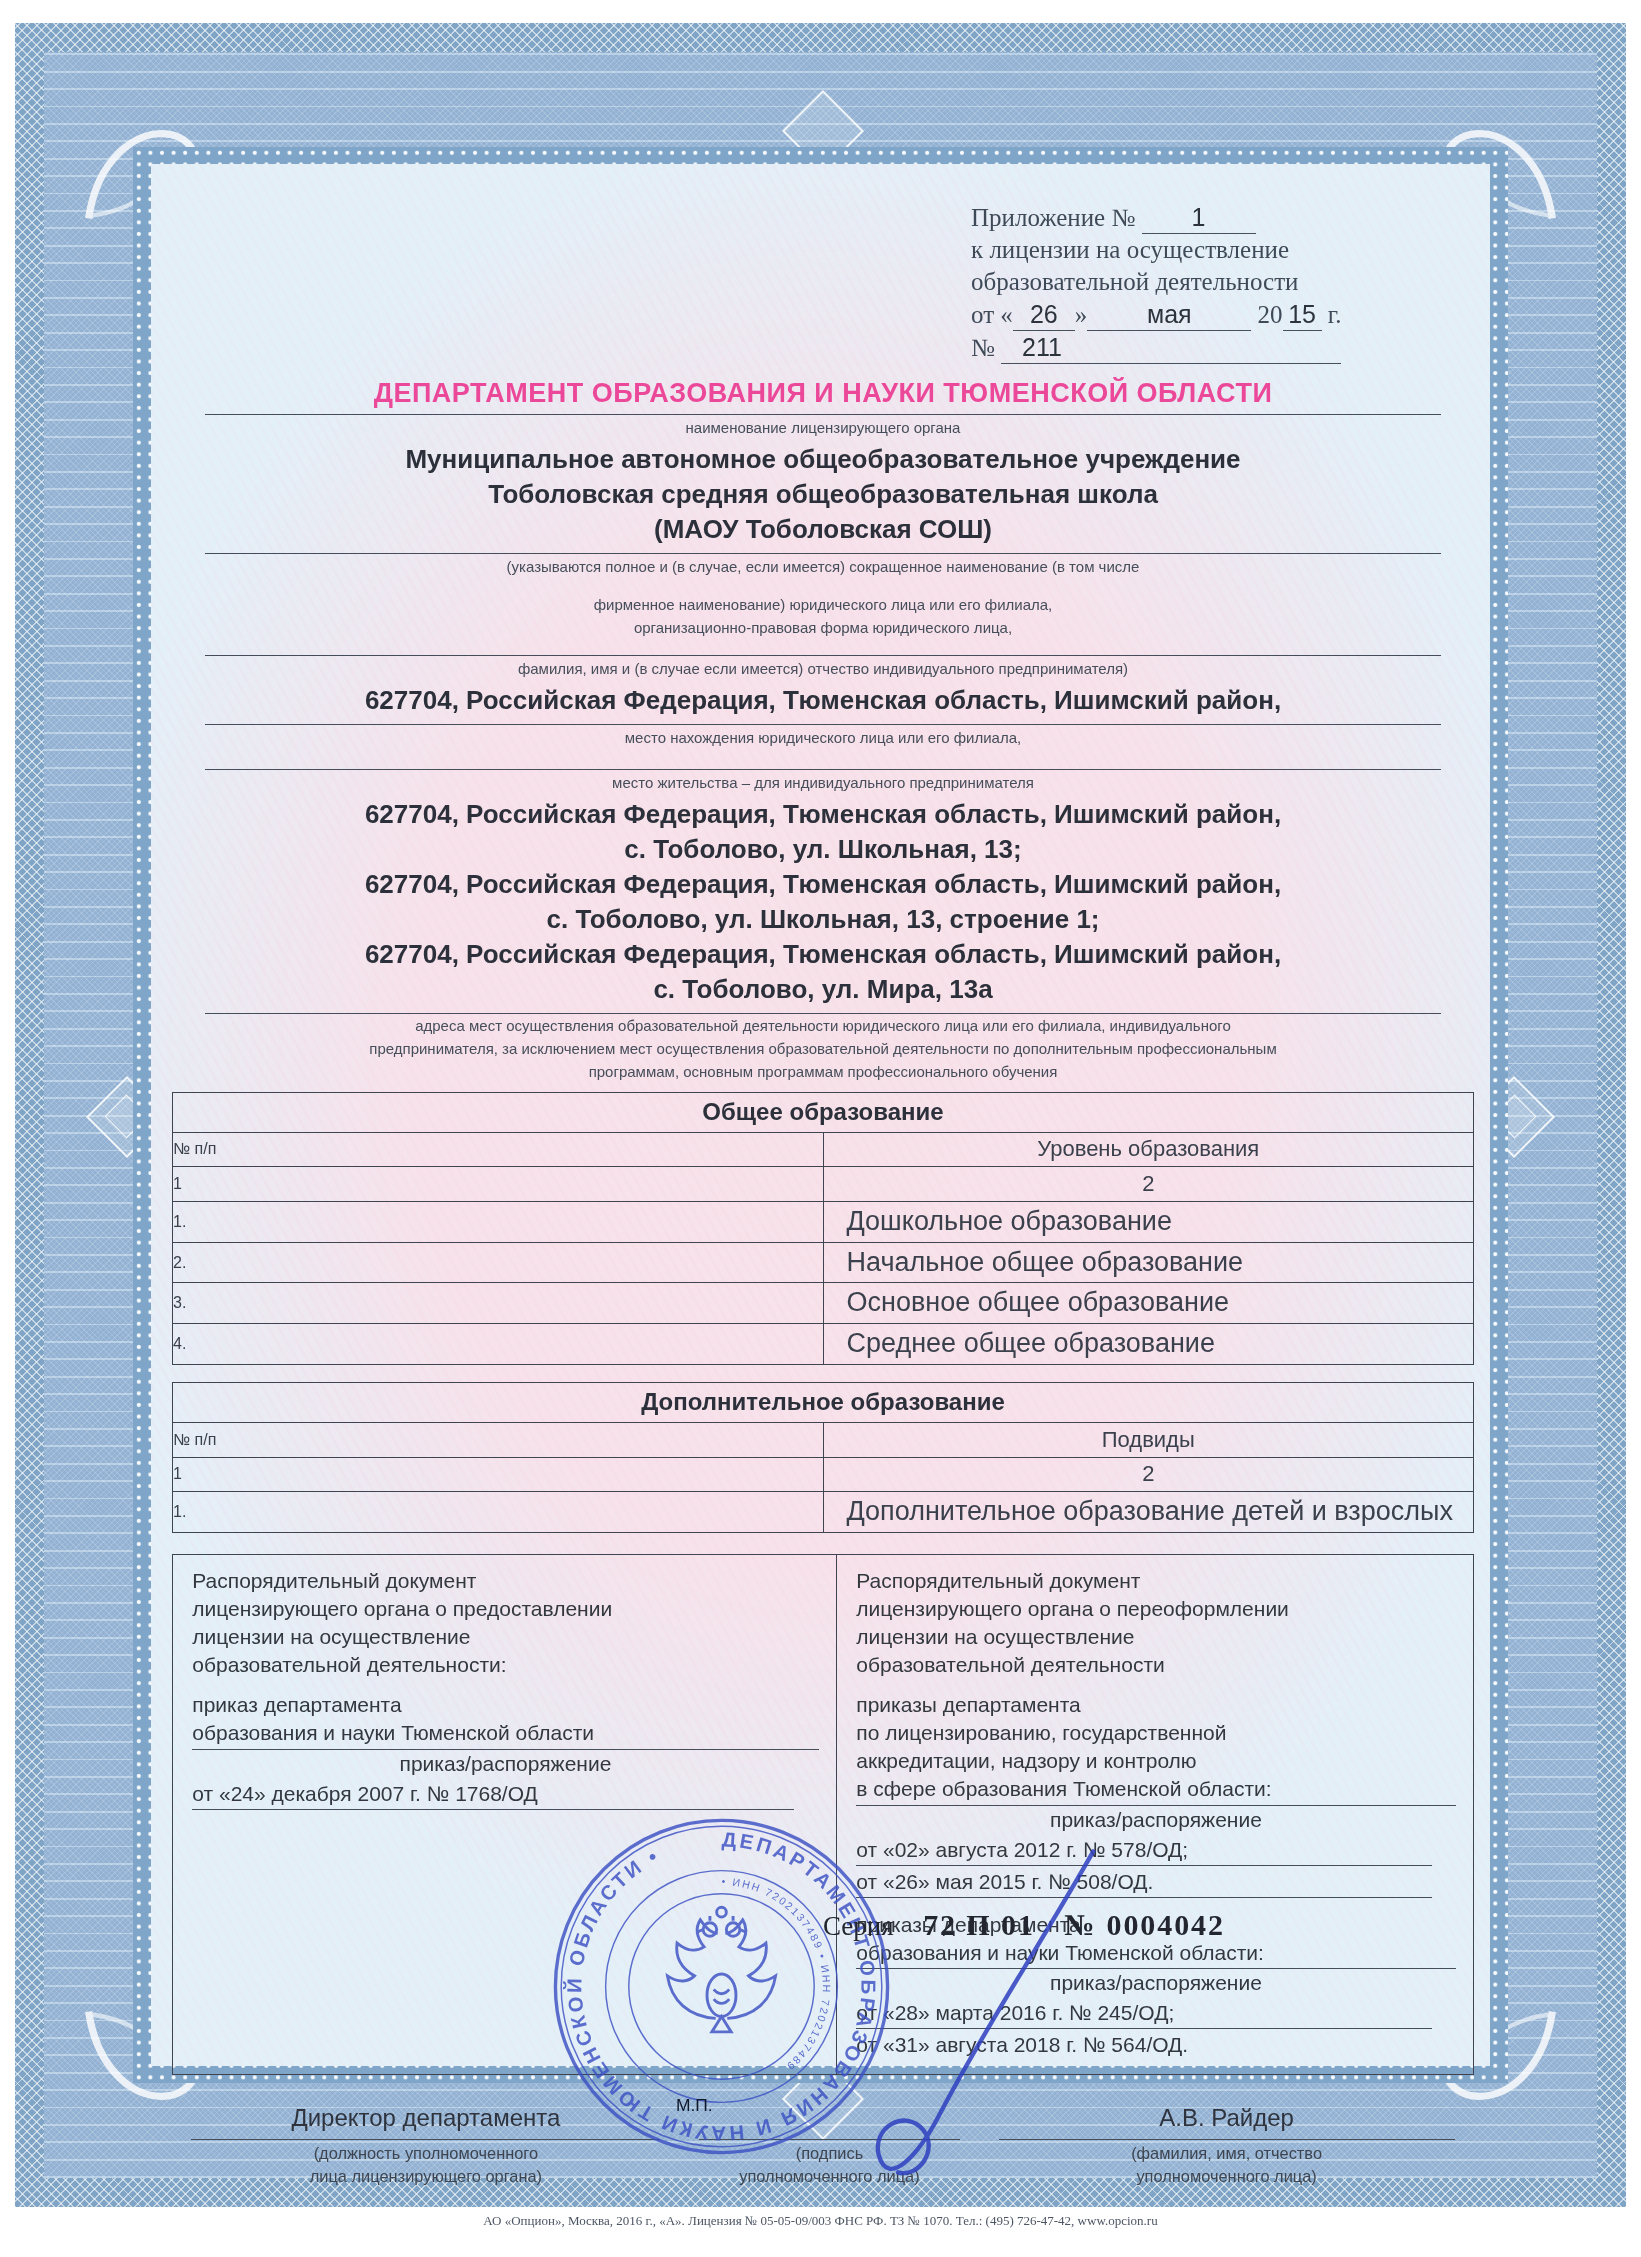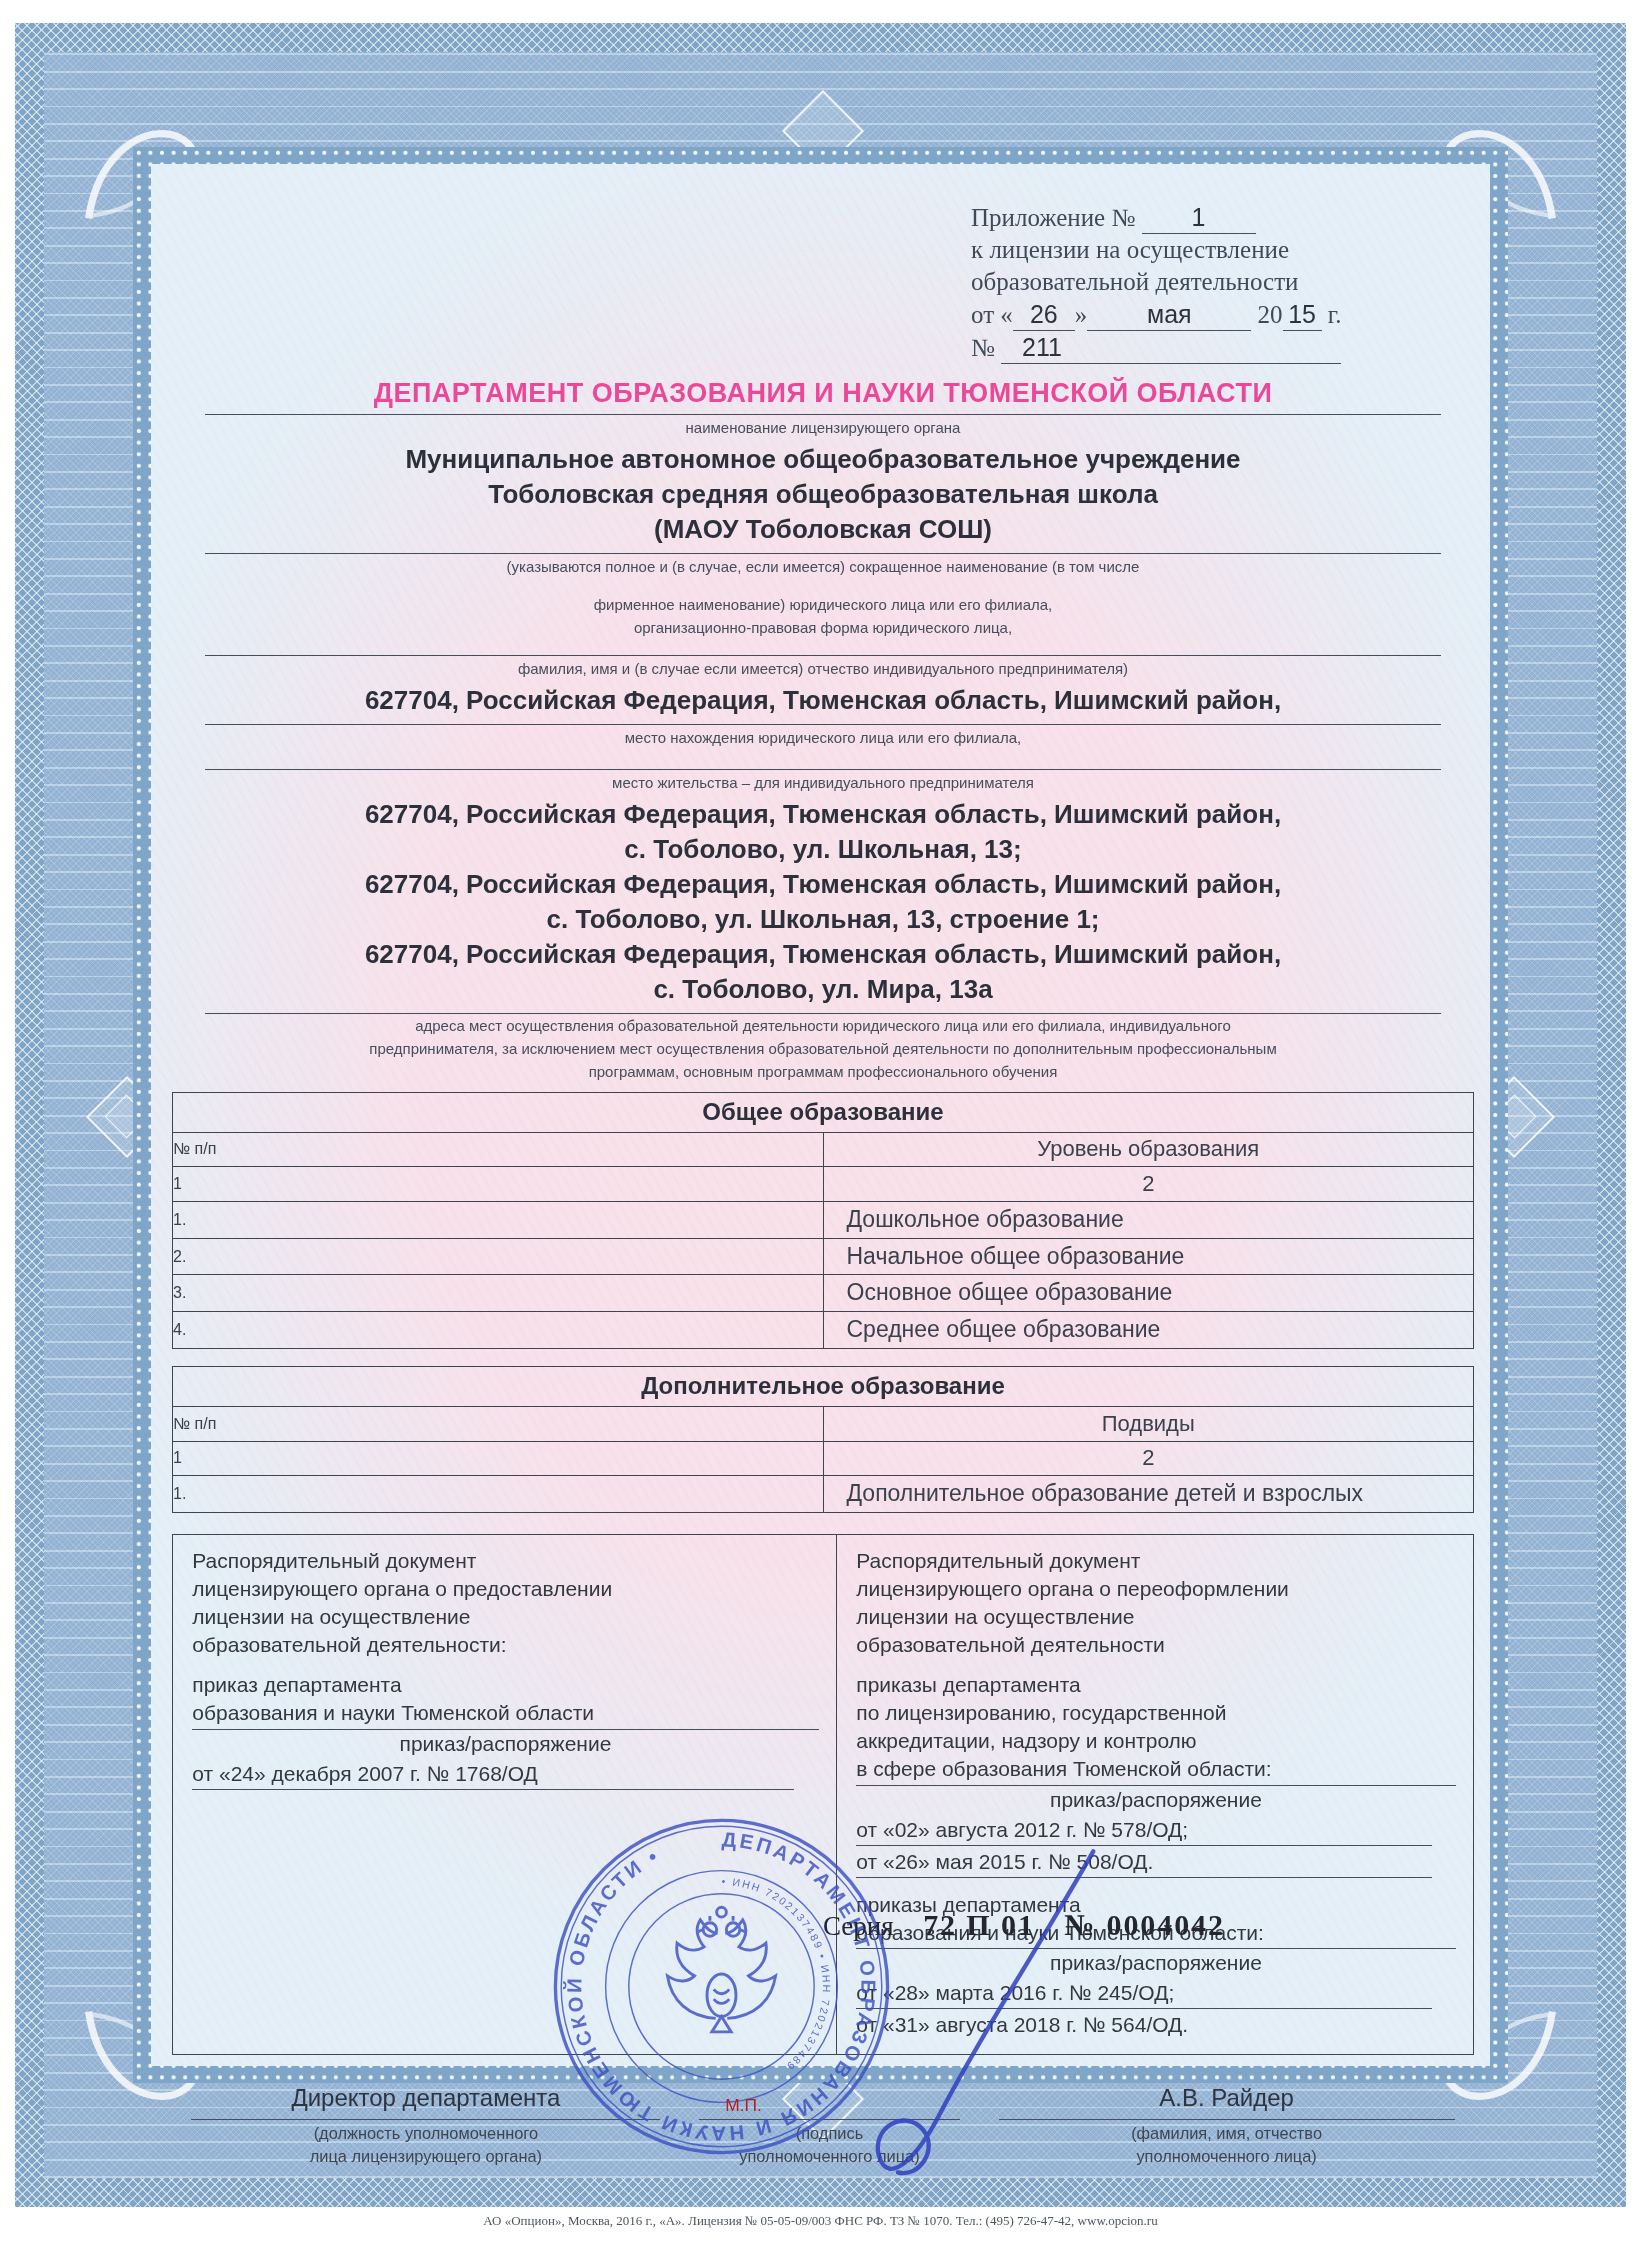--- a/index.html
+++ b/index.html
@@ -69,21 +69,21 @@
   .cap{ text-align:center;font-size:15px;color:#454e5a;margin-top:2.9px;line-height:20px;}
   .big{ text-align:center;font-weight:bold;font-size:26px;color:#2b303a;line-height:35px;}
   .gap4{height:3.9px;} .gap8{height:7.7px;} .gap12{height:11.6px;} .gap16{height:15.4px;}
 
   table{border-collapse:collapse;width:100%;table-layout:fixed;}
   .doc-table{margin-top:9.7px;border:1.9px solid #3e4551;}
   .doc-table td,.doc-table th{border:1.4px solid #3e4551;font-weight:normal;}
   .doc-table .t-title{font-weight:bold;font-size:24px;color:#2b303a;text-align:center;padding:4.8px 0 5.8px;}
   .doc-table .c-num{width:127px;text-align:left;font-size:16px;padding:3.9px 0;}
   .doc-table .c-head{text-align:center;font-size:22px;padding:3.9px 0;}
-  .doc-table .c-cell{font-size:23px;padding:3.9px 0 4.8px 23px;text-align:left;}
+  .doc-table .c-cell{font-size:27px;padding:3.9px 0 4.8px 23px;text-align:left;}
 
   .orders{display:flex;margin-top:21px;border:1.9px solid #3e4551;background:rgba(255,255,255,.0);}
   .orders .col{box-sizing:border-box;padding:11.6px 17.4px 13.5px 19.3px;font-size:21px;line-height:28px;color:#33383f;}
   .orders .col.left{width:51%;}
   .orders .col.right{width:49%;border-left:1.4px solid #3e4551;}
   .orders p{margin:0;}
   .orders .blk{margin-top:12.6px;}
   .orders .ruled{border-bottom:1.9px solid #454d5a;padding-bottom:1.9px;}
   .orders .centered{text-align:center;}
   .orders .dateline{border-bottom:1.9px solid #454d5a;display:block;padding-bottom:1px;margin-top:1.9px;width:96%;}
@@ -92,21 +92,21 @@
   .sigrow{display:flex;margin-top:29px;font-size:24px;color:#2e333d;align-items:flex-end;}
   .sigrow .scol{box-sizing:border-box;padding:0 13.5px;}
   .s1{width:39%;} .s2{width:23%;} .s3{width:38%;}
   .signame{text-align:center;height:33px;}
   .sigline{border:none;border-top:1.9px solid #454d5a;margin:1.9px 5.8px 0;}
   .sigcap{text-align:center;font-size:16.4px;line-height:23px;color:#3e4550;margin-top:2.9px;}
 
   .serial{position:absolute;left:823px;top:1908px;width:502px;white-space:nowrap;color:#23262e;}
   .serial .ser-lab{font-family:"Liberation Serif",serif;font-size:27px;}
   .serial .ser-num{font-family:"Liberation Serif",serif;font-weight:bold;font-size:30px;letter-spacing:1.9px;margin-left:25px;}
-  .mp{position:absolute;left:676px;top:2095px;width:135px;text-align:center;font-size:17.4px;color:#b91c1c;}
+  .mp{position:absolute;left:676px;top:2095px;width:135px;text-align:left;font-size:17.4px;color:#0f172a;}
 
   .stamp{position:absolute;left:539px;top:1804px;width:365px;height:365px;opacity:.82;}
   .signature-ink{position:absolute;left:811px;top:1834px;width:319px;height:377px;}
 
   .footer{position:absolute;left:0;top:2213px;width:100%;text-align:center;
     font-family:"Liberation Serif",serif;font-size:13px;color:#4c5563;}
 </style>
 </head>
 <body>
 

